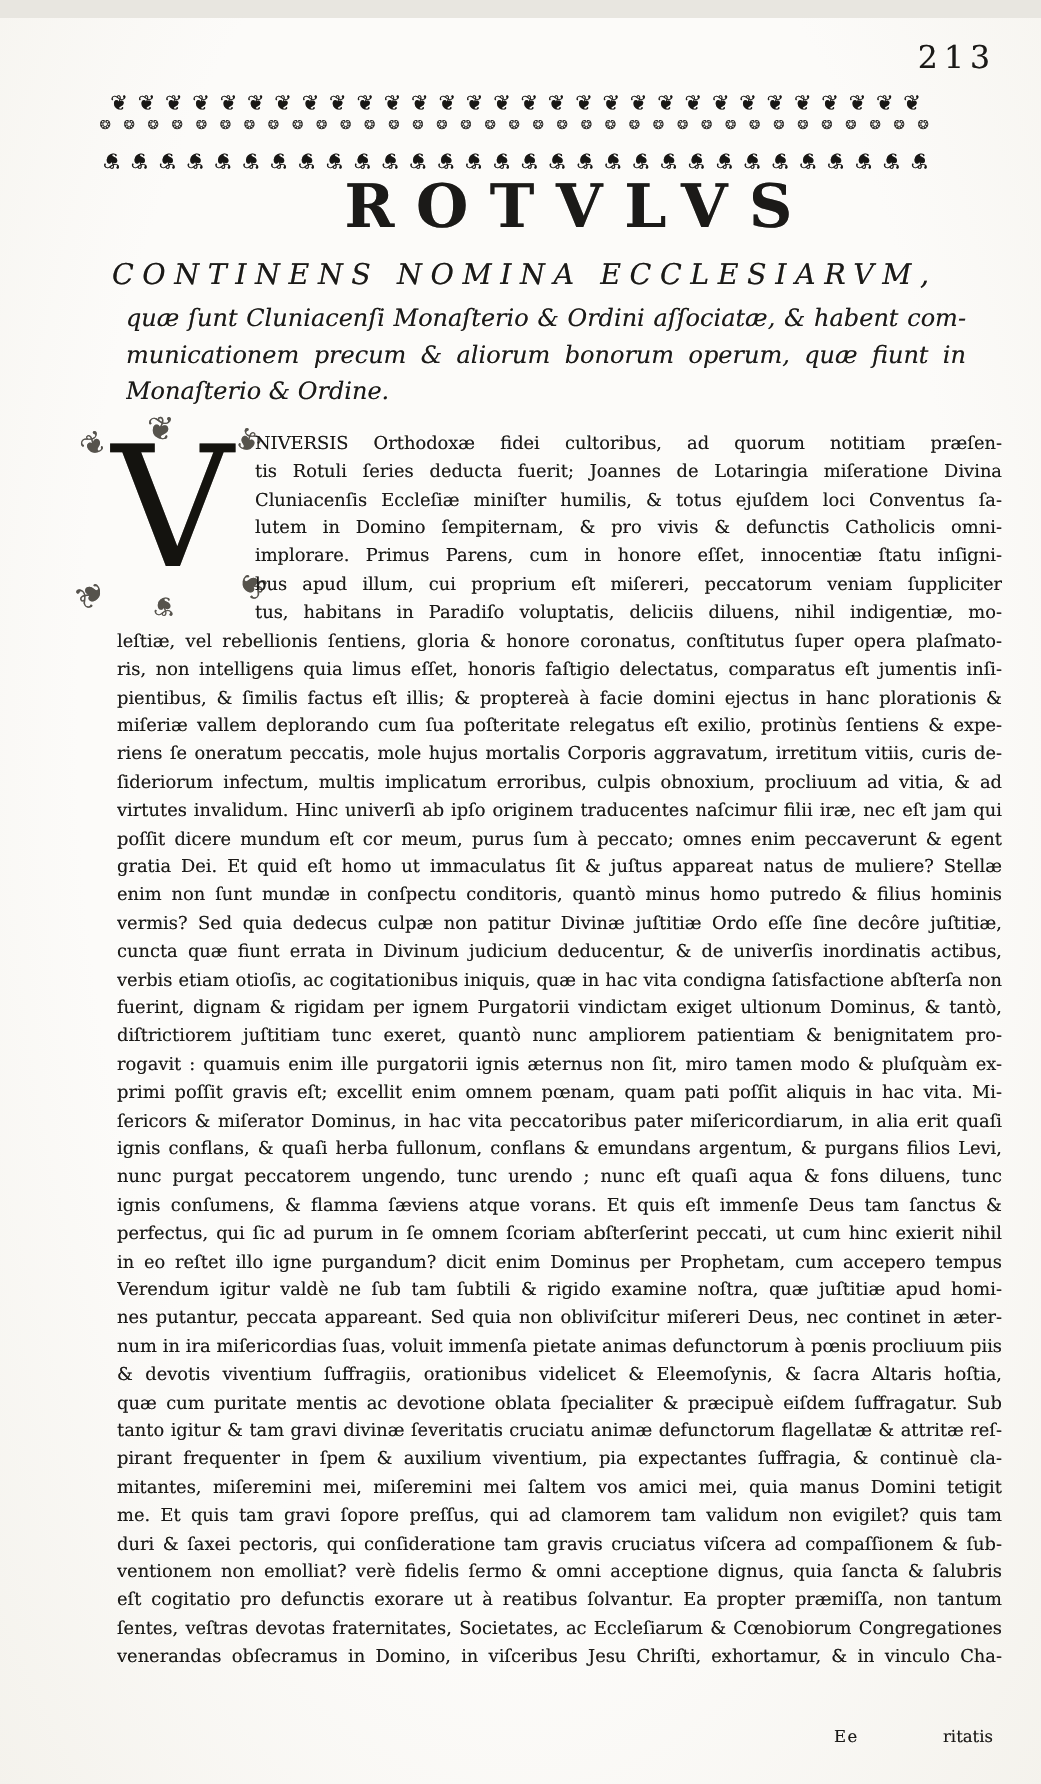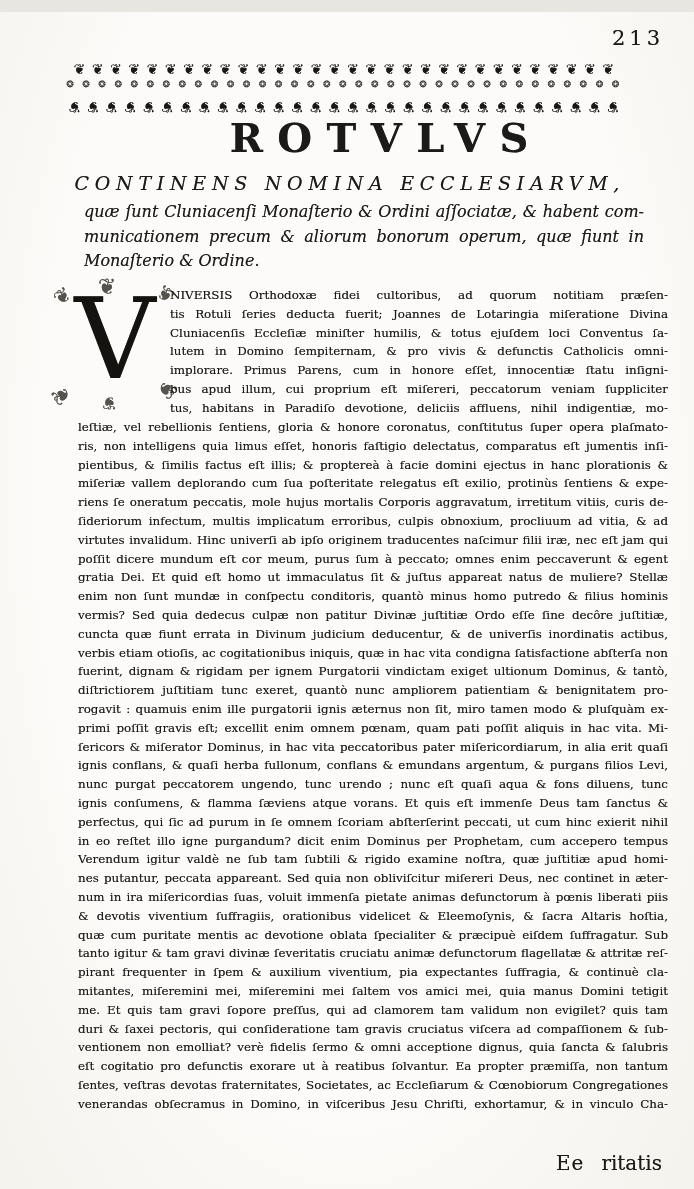--- a/index.html
+++ b/index.html
@@ -76,21 +76,21 @@
     top:406px;left:78px;width:590px;
     font-size:11.9px;line-height:18.8px;
   }
   #body-indent .tline,#body-full .tline{
     height:18.8px;overflow:hidden;
     text-align:justify;text-align-last:justify;
   }
   
   #sigline{
     top:1139px;left:78px;width:590px;height:22px;
-    font-size:20px;
+    font-size:11px;
   }
   #signature{position:absolute;left:478px;top:0;letter-spacing:1px;}
   #catchword{position:absolute;right:6px;top:0;}
 </style>
 </head>
 <body>
 
 <div id="page">
 
   <div class="abs" id="pagenum">213</div>
@@ -121,21 +121,21 @@
     <span class="cap-letter">V</span>
   </div>
 
   <div class="abs" id="body-indent">
       <div class="tline">NIVERSIS Orthodoxæ fidei cultoribus, ad quorum notitiam præſen-</div>
       <div class="tline">tis Rotuli ſeries deducta fuerit; Joannes de Lotaringia miſeratione Divina</div>
       <div class="tline">Cluniacenſis Eccleſiæ miniſter humilis, &amp; totus ejuſdem loci Conventus ſa-</div>
       <div class="tline">lutem in Domino ſempiternam, &amp; pro vivis &amp; defunctis Catholicis omni-</div>
       <div class="tline">implorare. Primus Parens, cum in honore eſſet, innocentiæ ſtatu inſigni-</div>
       <div class="tline">bus apud illum, cui proprium eſt miſereri, peccatorum veniam ſuppliciter</div>
-      <div class="tline">tus, habitans in Paradiſo devotione, deliciis affluens, nihil indigentiæ, mo-</div>
+      <div class="tline">tus, habitans in Paradiſo voluptatis, deliciis diluens, nihil indigentiæ, mo-</div>
     </div>
 
   <div class="abs" id="body-full">
       <div class="tline">leſtiæ, vel rebellionis ſentiens, gloria &amp; honore coronatus, conſtitutus ſuper opera plaſmato-</div>
       <div class="tline">ris, non intelligens quia limus eſſet, honoris faſtigio delectatus, comparatus eſt jumentis inſi-</div>
       <div class="tline">pientibus, &amp; ſimilis factus eſt illis; &amp; proptereà à facie domini ejectus in hanc plorationis &amp;</div>
       <div class="tline">miſeriæ vallem deplorando cum ſua poſteritate relegatus eſt exilio, protinùs ſentiens &amp; expe-</div>
       <div class="tline">riens ſe oneratum peccatis, mole hujus mortalis Corporis aggravatum, irretitum vitiis, curis de-</div>
       <div class="tline">ſideriorum infectum, multis implicatum erroribus, culpis obnoxium, procliuum ad vitia, &amp; ad</div>
       <div class="tline">virtutes invalidum.  Hinc univerſi ab ipſo originem traducentes naſcimur filii iræ, nec eſt jam qui</div>
@@ -150,21 +150,21 @@
       <div class="tline">rogavit : quamuis enim ille purgatorii ignis æternus non ſit, miro tamen modo &amp; pluſquàm ex-</div>
       <div class="tline">primi poſſit gravis eſt; excellit enim omnem pœnam, quam pati poſſit aliquis in hac vita.  Mi-</div>
       <div class="tline">ſericors &amp; miſerator Dominus, in hac vita peccatoribus pater miſericordiarum, in alia erit quaſi</div>
       <div class="tline">ignis conflans, &amp; quaſi herba fullonum, conflans &amp; emundans argentum, &amp; purgans filios Levi,</div>
       <div class="tline">nunc purgat peccatorem ungendo, tunc urendo ; nunc eſt quaſi aqua &amp; fons diluens, tunc</div>
       <div class="tline">ignis conſumens, &amp; flamma ſæviens atque vorans.  Et quis eſt immenſe Deus tam ſanctus &amp;</div>
       <div class="tline">perfectus, qui ſic ad purum in ſe omnem ſcoriam abſterſerint peccati, ut cum hinc exierit nihil</div>
       <div class="tline">in eo reſtet illo igne purgandum? dicit enim Dominus per Prophetam, cum accepero tempus</div>
       <div class="tline">Verendum igitur valdè ne ſub tam ſubtili &amp; rigido examine noſtra, quæ juſtitiæ apud homi-</div>
       <div class="tline">nes putantur, peccata appareant.  Sed quia non obliviſcitur miſereri Deus, nec continet in æter-</div>
-      <div class="tline">num in ira miſericordias ſuas, voluit immenſa pietate animas defunctorum à pœnis liberati piis</div>
+      <div class="tline">num in ira miſericordias ſuas, voluit immenſa pietate animas defunctorum à pœnis procliuum piis</div>
       <div class="tline">&amp; devotis viventium ſuffragiis, orationibus videlicet &amp; Eleemoſynis, &amp; ſacra Altaris hoſtia,</div>
       <div class="tline">quæ cum puritate mentis ac devotione oblata ſpecialiter &amp; præcipuè eiſdem ſuffragatur.  Sub</div>
       <div class="tline">tanto igitur &amp; tam gravi divinæ ſeveritatis cruciatu animæ defunctorum flagellatæ &amp; attritæ reſ-</div>
       <div class="tline">pirant frequenter in ſpem &amp; auxilium viventium, pia expectantes ſuffragia, &amp; continuè cla-</div>
       <div class="tline">mitantes, miſeremini mei, miſeremini mei ſaltem vos amici mei, quia manus Domini tetigit</div>
       <div class="tline">me.  Et quis tam gravi ſopore preſſus, qui ad clamorem tam validum non evigilet? quis tam</div>
       <div class="tline">duri &amp; ſaxei pectoris, qui conſideratione tam gravis cruciatus viſcera ad compaſſionem &amp; ſub-</div>
       <div class="tline">ventionem non emolliat? verè fidelis ſermo &amp; omni acceptione dignus, quia ſancta &amp; ſalubris</div>
       <div class="tline">eſt cogitatio pro defunctis exorare ut à reatibus ſolvantur.  Ea propter præmiſſa, non tantum</div>
       <div class="tline">ſentes, veſtras devotas fraternitates, Societates, ac Eccleſiarum &amp; Cœnobiorum Congregationes</div>

